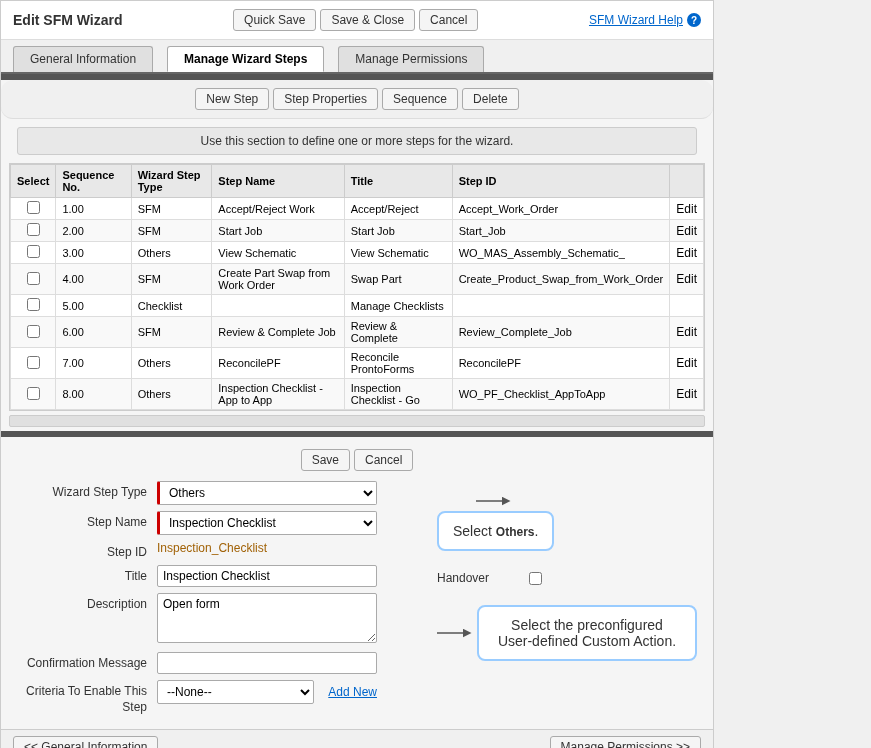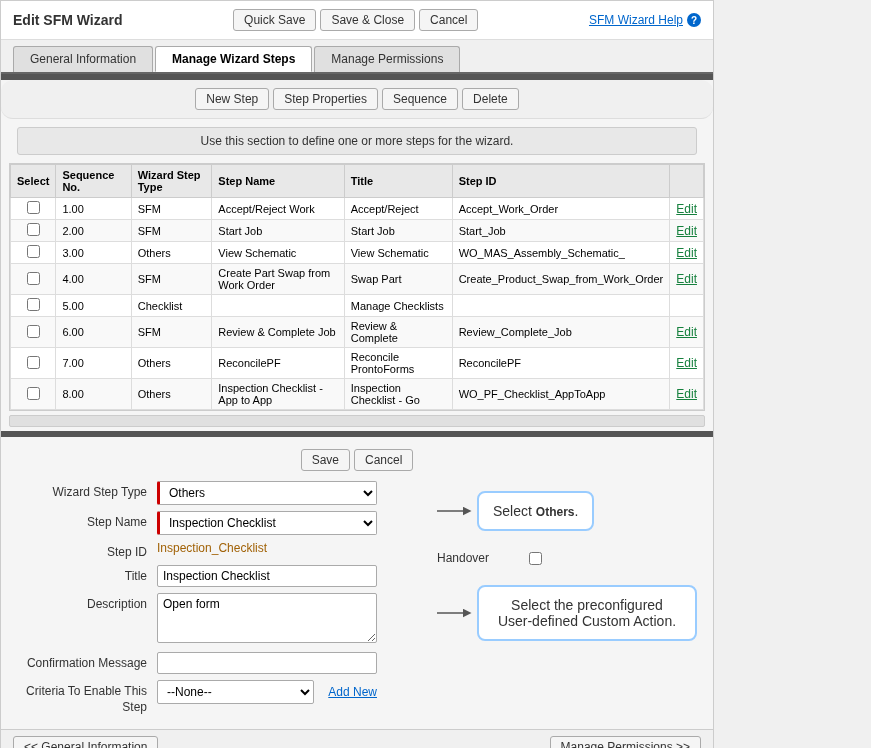--- a/index.html
+++ b/index.html
@@ -4,34 +4,34 @@
   <style>
     * { box-sizing: border-box; margin: 0; padding: 0; font-family: Arial, sans-serif; font-size: 12px; }
     body { background: #f0f0f0; width: 871px; min-height: 748px; }
     .window { background: #fff; border: 1px solid #ccc; width: 714px; min-height: 748px; display: flex; flex-direction: column; }
     .title-bar { background: #fff; padding: 8px 12px; display: flex; align-items: center; justify-content: space-between; border-bottom: 1px solid #ddd; }
     .title-bar-left { font-size: 14px; font-weight: bold; color: #333; }
     .title-bar-center { display: flex; gap: 4px; }
     .title-bar-right { color: #0066cc; font-size: 12px; display: flex; gap: 4px; }
     .btn { padding: 3px 10px; background: #f5f5f5; border: 1px solid #aaa; border-radius: 3px; cursor: pointer; font-size: 12px; color: #333; }
     .help-icon { background: #0066cc; color: #fff; border-radius: 50%; width: 14px; height: 14px; display: inline-flex; align-items: center; justify-content: center; font-size: 10px; font-weight: bold; }
-    .tabs { display: flex; padding: 6px 12px 0; gap: 0; background: #f0f0f0; border-bottom: 2px solid #666; }
+    .tabs { display: flex; padding: 6px 12px 0; gap: 12px; background: #f0f0f0; border-bottom: 2px solid #666; }
     .tab { padding: 5px 16px; background: #e0e0e0; border: 1px solid #aaa; border-bottom: none; cursor: pointer; font-size: 12px; color: #333; border-radius: 3px 3px 0 0; margin-right: 2px; }
     .tab.active { background: #fff; border-bottom: 1px solid #fff; font-weight: bold; color: #000; }
     .content-area { flex: 1; background: #f5f5f5; padding: 0; }
     .toolbar-section { background: #f0f0f0; padding: 8px; display: flex; justify-content: center; gap: 4px; border-bottom: 1px solid #ddd; border-radius: 12px; }
     .info-bar { background: #e8e8e8; border: 1px solid #ccc; margin: 8px 16px; padding: 6px; text-align: center; font-size: 12px; color: #333; border-radius: 3px; }
     .table-wrapper { margin: 0 8px; background: #fff; border: 1px solid #ccc; }
     table { width: 100%; border-collapse: collapse; }
     th { background: #e8e8e8; border: 1px solid #ccc; padding: 4px 6px; text-align: left; font-weight: bold; font-size: 11px; }
     td { border: 1px solid #ddd; padding: 3px 6px; font-size: 11px; vertical-align: middle; }
     tr:nth-child(even) { background: #f9f9f9; }
     .checkbox-cell { text-align: center; }
     input[type="checkbox"] { cursor: pointer; }
-    .edit-link { color: #15803d; text-decoration: underline; cursor: pointer; }
+    .edit-link { color: #000000; cursor: pointer; }
     .form-section { background: #f5f5f5; padding: 8px 16px; }
     .form-toolbar { display: flex; justify-content: center; gap: 4px; margin-bottom: 10px; }
     .form-row { display: flex; align-items: flex-start; margin-bottom: 6px; }
     .form-label { width: 140px; text-align: right; padding-right: 10px; padding-top: 4px; font-size: 12px; color: #333; }
     .form-control { flex: 1; max-width: 220px; }
     .form-control input, .form-control select, .form-control textarea { width: 100%; border: 1px solid #aaa; padding: 3px 5px; font-size: 12px; border-radius: 2px; background: #fff; }
     .form-control select { appearance: auto; }
     .form-control input.red-border, .form-control select.red-border { border-left: 3px solid #cc0000; }
     .step-id-text { padding-top: 3px; font-size: 12px; color: #a16207; }
     .callout { background: #fff; border: 2px solid #99ccff; border-radius: 8px; padding: 10px 14px; font-size: 13px; color: #333; max-width: 200px; text-align: center; position: relative; }
@@ -261,21 +261,21 @@
               <select>
                 <option>--None--</option>
               </select>
               <span style="color:#0066cc;text-decoration:underline;cursor:pointer;white-space:nowrap;margin-left:6px;">Add New</span>
             </div>
           </div>
         </div>
 
         <div style="display:flex;flex-direction:column;align-items:flex-start;padding-left:30px;padding-top:0;min-width:260px;">
 
-          <div style="display:flex;align-items:center;margin-bottom:20px;margin-top:10px;">
+          <div style="display:flex;align-items:center;margin-bottom:20px;margin-top:10px;flex-direction:column;">
             <div style="width:40px;display:flex;align-items:center;">
               <svg width="36" height="20">
                 <defs>
                     <marker id="a1" markerWidth="6" markerHeight="6" refX="3" refY="3" orient="auto">
                       <path d="M0,0 L6,3 L0,6 Z" fill="#555"></path>
                     </marker>
                   </defs>
                 <line x1="0" y1="10" x2="30" y2="10" stroke="#555" stroke-width="1.5" marker-end="url(#a1)"></line>
               </svg>
             </div>

